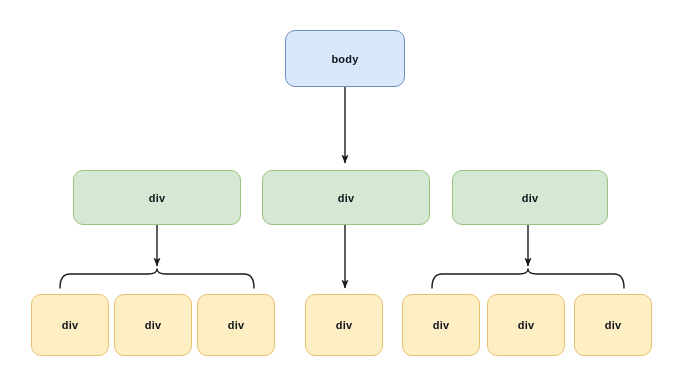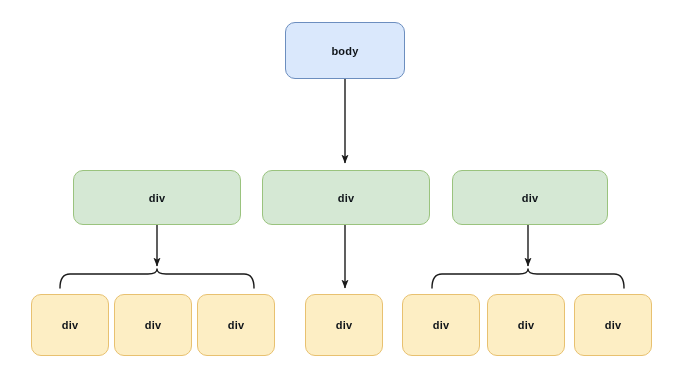--- a/index.html
+++ b/index.html
@@ -77,21 +77,21 @@
       <line x1="345" y1="225" x2="345" y2="288" stroke="#1a1a1a" stroke-width="1.4" marker-end="url(#arrowhead)"></line>
     </g>
 
     <g>
       <line x1="528" y1="225" x2="528" y2="266" stroke="#1a1a1a" stroke-width="1.4" marker-end="url(#arrowhead)"></line>
       <path d="M 432,288 Q 432,274 442,274 L 519,274 Q 528,274 528,269
                Q 528,274 537,274 L 614,274 Q 624,274 624,288" fill="none" stroke="#1a1a1a" stroke-width="1.4" stroke-linecap="round" stroke-linejoin="round"></path>
     </g>
   </svg>
 
-  <div class="node node-body" style="left:285px; top:22px; width:120px; height:57px;">body</div>
+  <div class="node node-body" style="left:285px; top:30px; width:120px; height:57px;">body</div>
 
   <div class="node node-green" style="left:73px; top:170px; width:168px; height:55px;">div</div>
 
   <div class="node node-green" style="left:262px; top:170px; width:168px; height:55px;">div</div>
 
   <div class="node node-green" style="left:452px; top:170px; width:156px; height:55px;">div</div>
 
   <div class="node node-yellow" style="left:31px; top:294px; width:78px; height:62px;">div</div>
 
   <div class="node node-yellow" style="left:114px; top:294px; width:78px; height:62px;">div</div>

